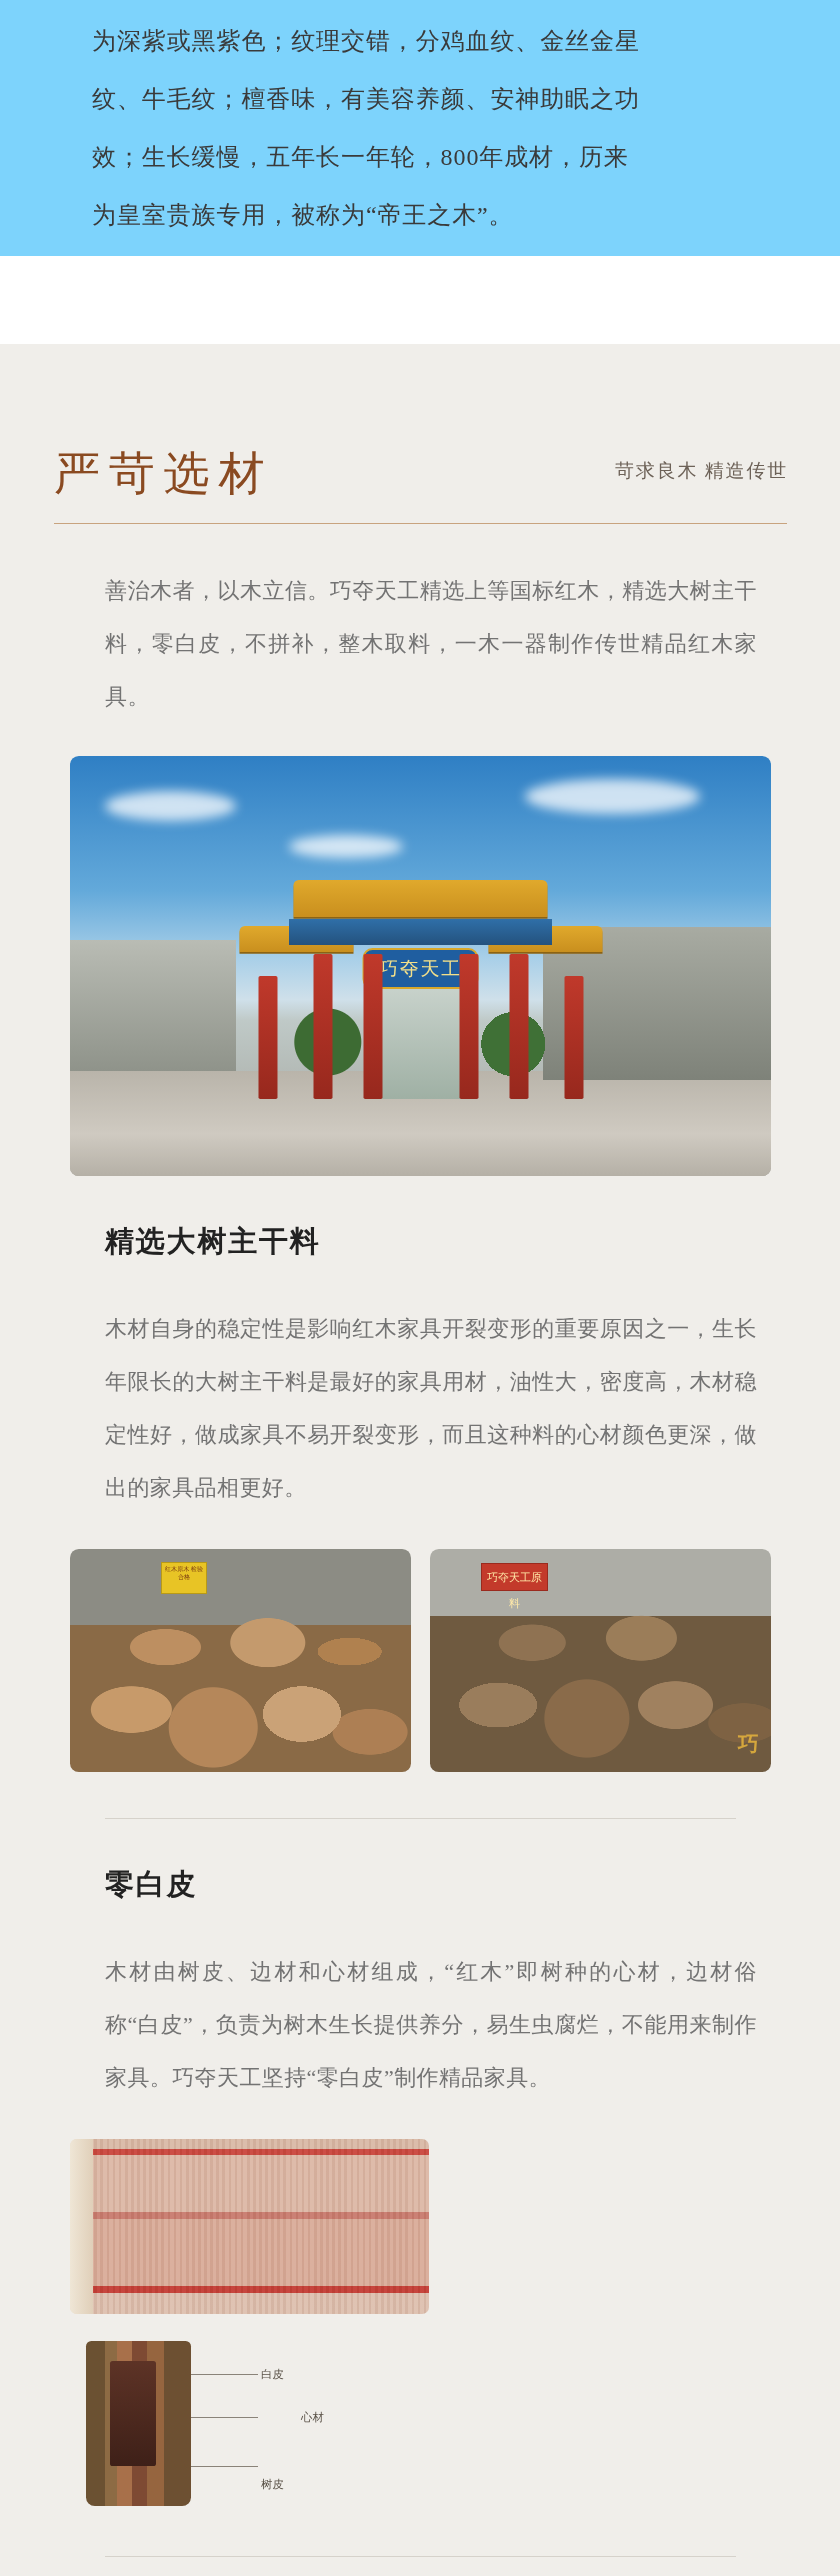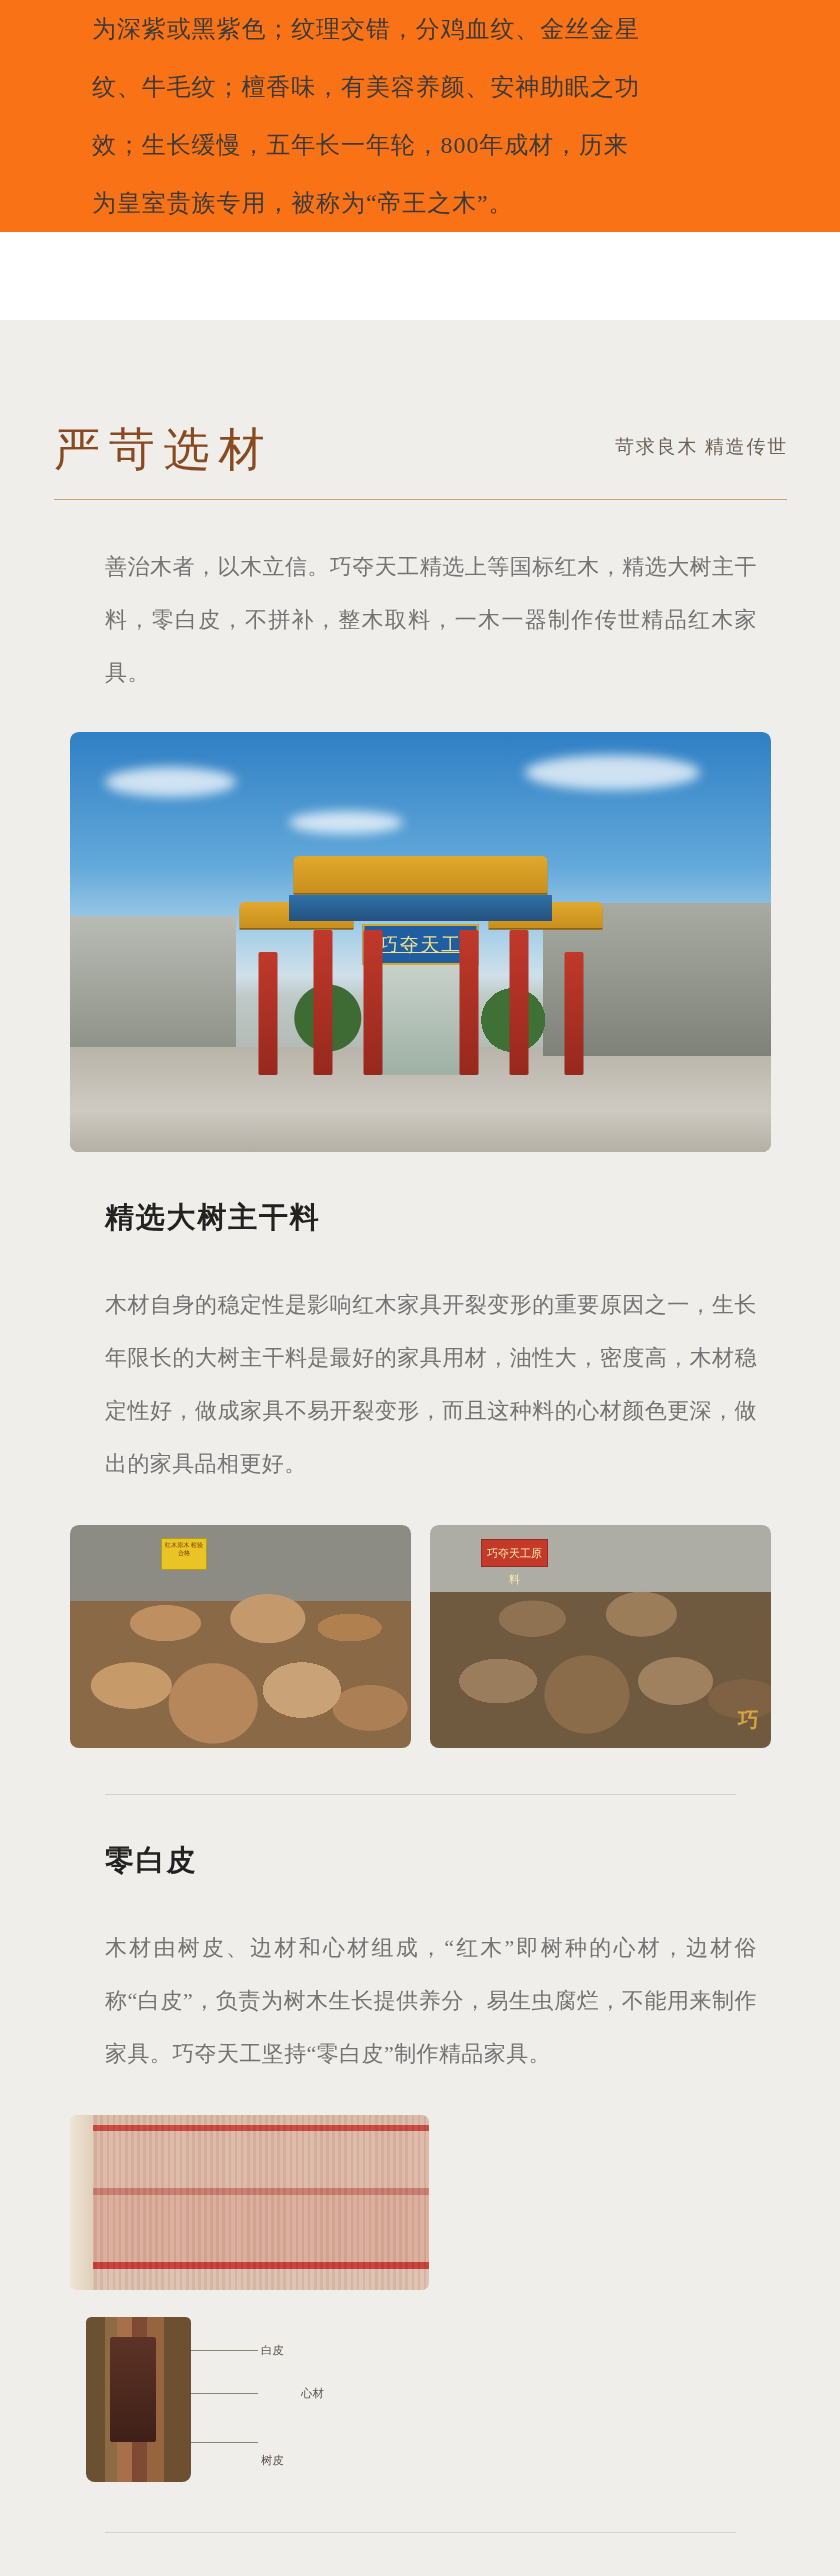--- a/index.html
+++ b/index.html
@@ -14,22 +14,22 @@
     -webkit-font-smoothing: antialiased;
   }
   .page {
     width: 841px;
     margin: 0 auto;
     position: relative;
   }
 
   
   .intro-block {
-    background: #f97316;
-    padding: 0 92px;
+    background: #7dd3fc;
+    padding: 12px 92px;
     box-sizing: border-box;
   }
   .intro-line {
     font-size: 24px;
     line-height: 58px;
     color: #3a3a3a;
     letter-spacing: 0.9px;
     text-align: justify;
     white-space: nowrap;
   }
@@ -164,27 +164,26 @@
     width: 263px; height: 26px;
     background: linear-gradient(#2f6fa8, #24527e);
   }
   .gate-plaque {
     position: absolute;
     left: 50%; transform: translateX(-50%);
     top: 68px;
     width: 112px; height: 37px;
     background: #1f5ea0;
     border: 2.6px solid #d9a82a;
-    border-radius: 0;
+    border-radius: 10px;
     color: #f4e08a;
     font-size: 19px;
     line-height: 37px;
     text-align: center;
     letter-spacing: 1.8px;
-    text-decoration: underline;
   }
   .gate-pillar {
     position: absolute;
     bottom: 0;
     width: 19px; height: 145px;
     background: linear-gradient(#c0392b, #97281d);
     border-radius: 1.8px;
   }
   .p1 { left: 81px; }
   .p2 { left: 131px; }

